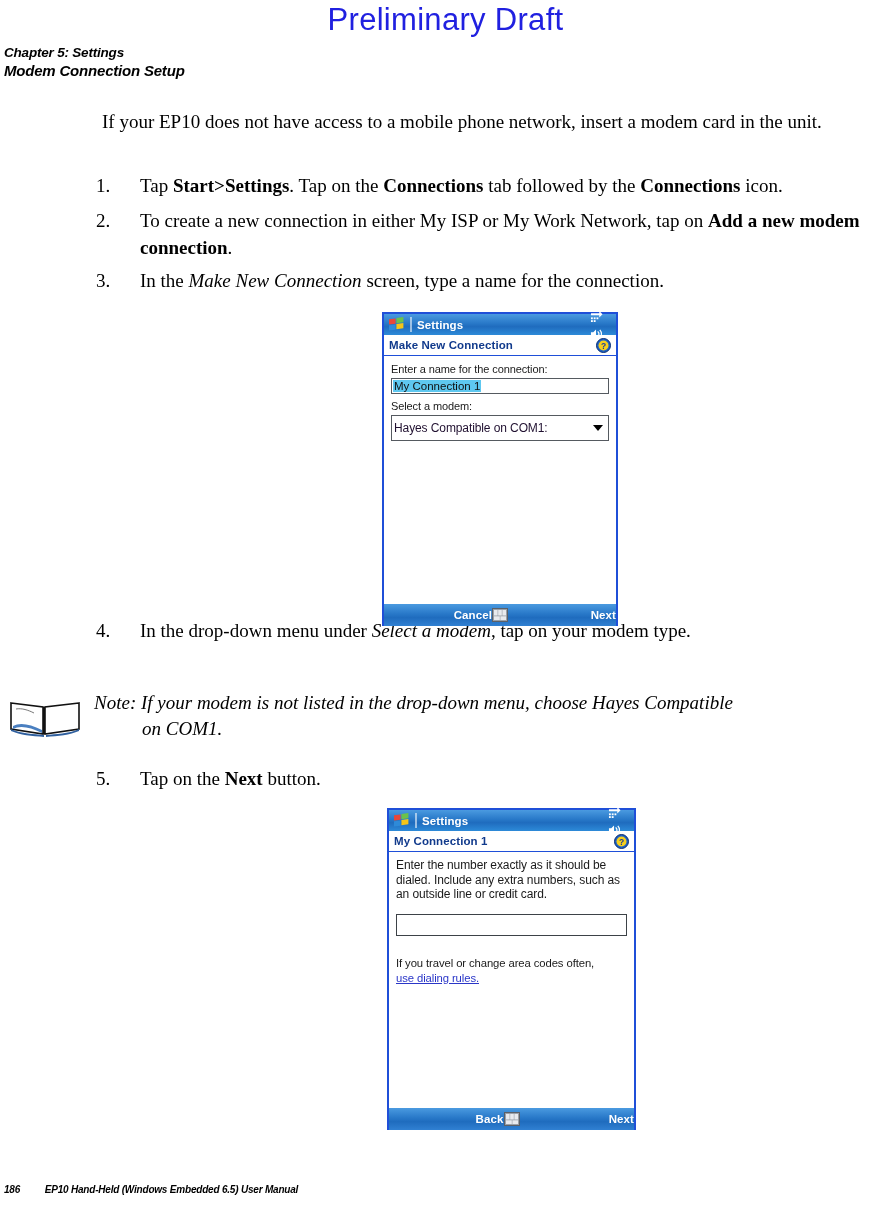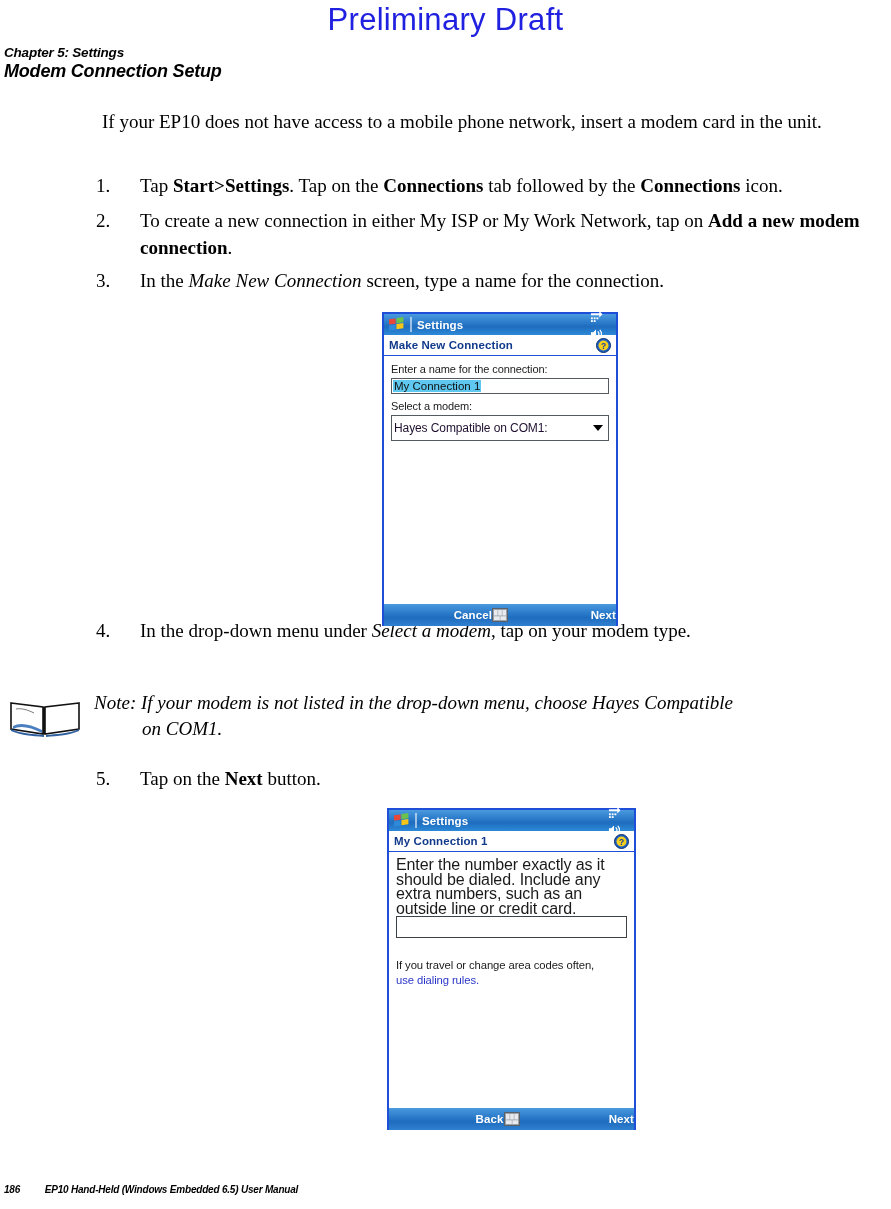--- a/index.html
+++ b/index.html
@@ -41,21 +41,21 @@
     font-size: 13.5px;
     color: #000;
     letter-spacing: -0.2px;
     line-height: 18px;
     white-space: nowrap;
   }
   .hdr-section {
     font-family: "Liberation Sans", sans-serif;
     font-style: italic;
     font-weight: bold;
-    font-size: 18px;
+    font-size: 15px;
     color: #000;
     letter-spacing: -0.2px;
     line-height: 18px;
     white-space: nowrap;
   }
 
   
   .intro {
     position: absolute;
     left: 102px;
@@ -263,40 +263,41 @@
   .f-select .caret {
     margin-left: auto;
     width: 0; height: 0;
     border-left: 5px solid transparent;
     border-right: 5px solid transparent;
     border-top: 6px solid #000;
     margin-right: 3px;
   }
 
   .p2-para {
-    font-size: 16px;
+    font-size: 12px;
     line-height: 14.5px;
     color: #1a1a1a;
     letter-spacing: -0.1px;
-    margin-bottom: 0;
+    margin-bottom: 12px;
   }
   .p2-input {
     height: 20px;
     border: 1px solid #3d4247;
     background: #ffffff;
     margin-bottom: 20px;
   }
   .p2-note {
     font-size: 11.3px;
     line-height: 15px;
     color: #1a1a1a;
     letter-spacing: -0.1px;
   }
   .p2-link {
     color: #2a36c8;
+    text-decoration: underline;
   }
 
   .pda-cmdbar {
     position: relative;
     height: 22px;
     background: linear-gradient(to bottom, #4a9ae0 0%, #2878c8 45%, #1f6cbe 62%, #3080d2 100%);
     display: flex;
     align-items: center;
     box-sizing: border-box;
   }

